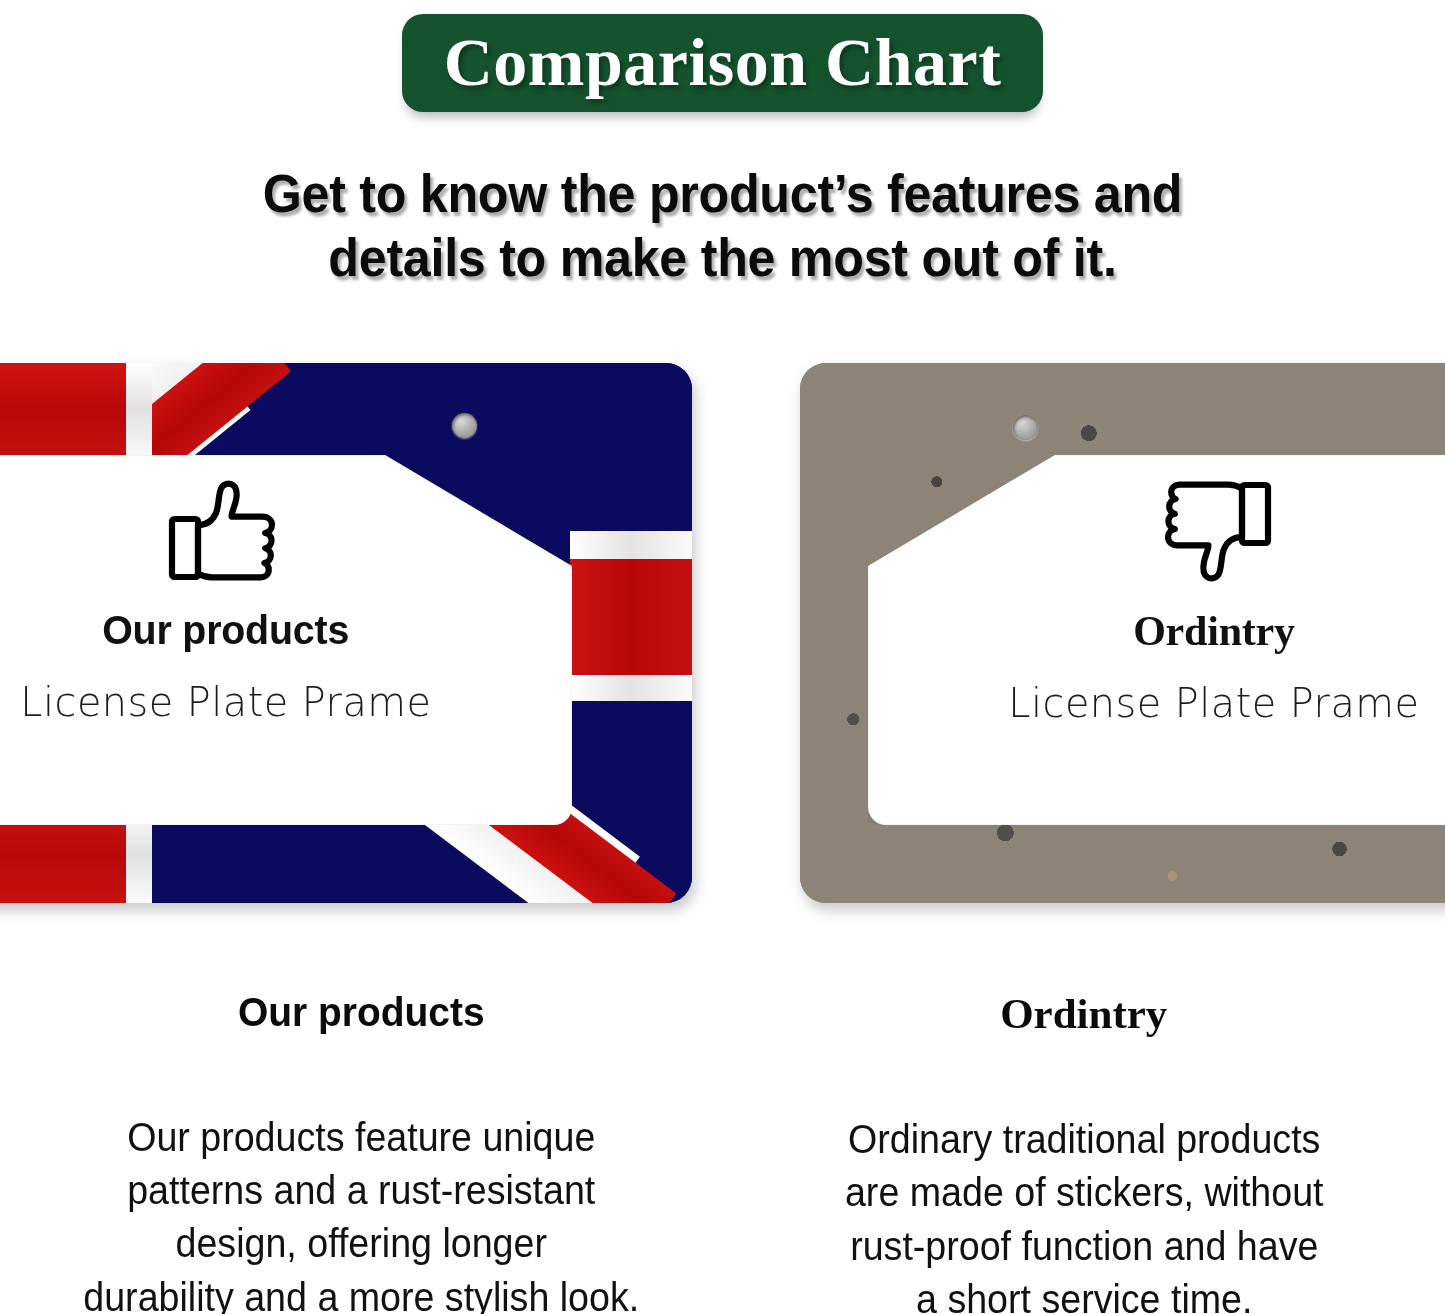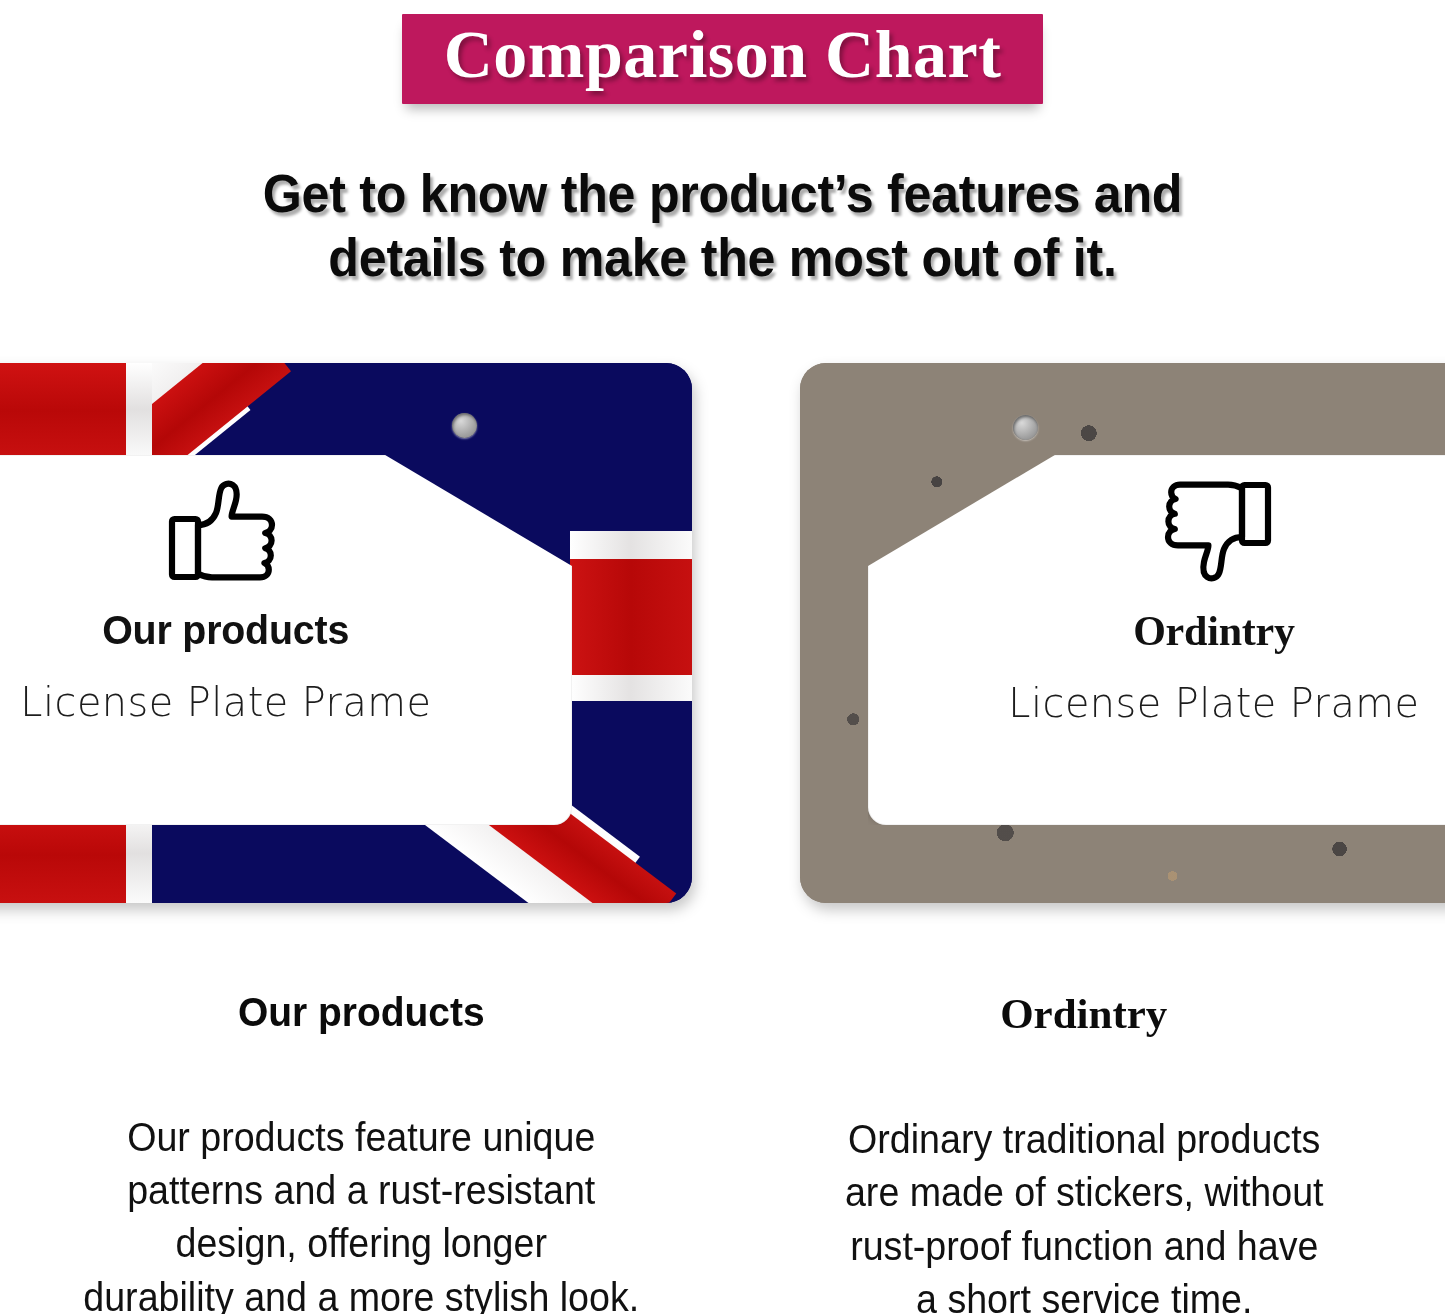--- a/index.html
+++ b/index.html
@@ -10,23 +10,23 @@
     position:relative; overflow:hidden;
     -webkit-font-smoothing:antialiased;
   }
 
   
   #banner-wrap{
     position:absolute; left:0; top:14px; width:1445px;
     display:flex; justify-content:center;
   }
   #title-banner{
-    background:#be185d;
-    border-radius:1px;
-    padding:2px 42px 12px 42px;
+    background:#14532d;
+    border-radius:21px;
+    padding:10px 42px 12px 42px;
     box-shadow:0 9px 11px -4px rgba(0,0,0,.28);
   }
   #title-text{
     font-family:"Liberation Serif", serif;
     font-weight:700;
     font-size:68px;
     line-height:1.12;
     color:#ffffff;
     letter-spacing:.5px;
     text-shadow:3px 4px 4px rgba(0,0,0,.33);

